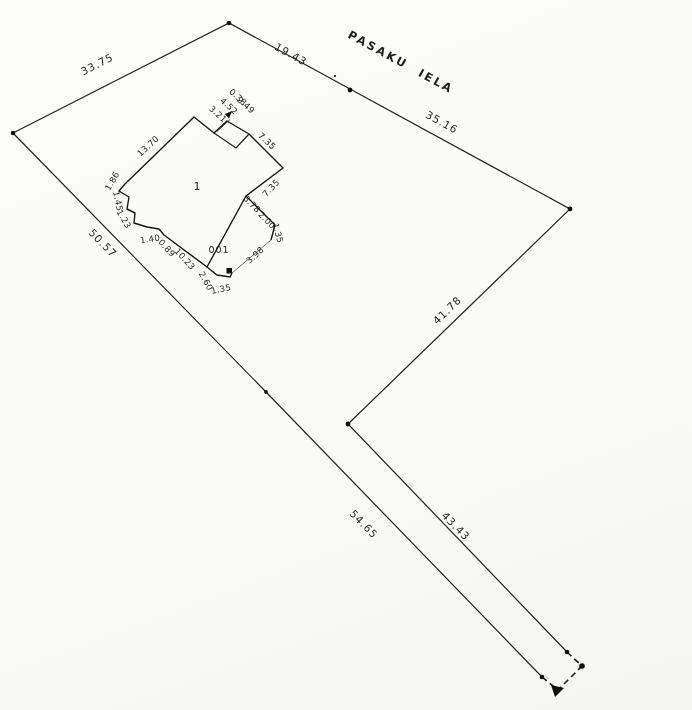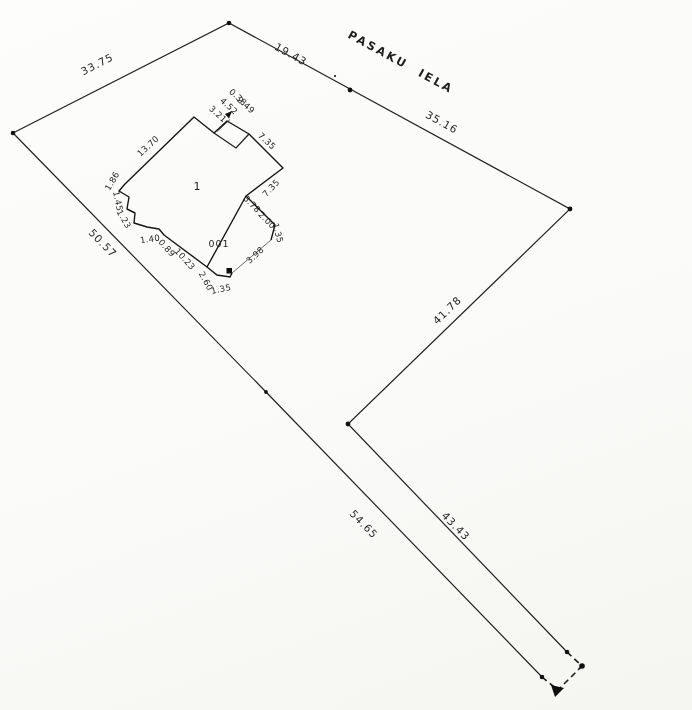--- a/index.html
+++ b/index.html
@@ -90,21 +90,21 @@
       <div class="lbl parcel" style="left: 364px; top: 524px; --r: 46deg;">54.65</div>
       <div class="lbl parcel" style="left: 456px; top: 526px; --r: 46deg;">43.43</div>
       <div class="lbl dim" style="left: 148px; top: 146px; --r: -43deg;">13.70</div>
       <div class="lbl dim" style="left: 112px; top: 181px; --r: -60deg;">1.86</div>
       <div class="lbl dim" style="left: 118px; top: 201px; --r: 78deg;">1.45</div>
       <div class="lbl dim" style="left: 124px; top: 219px; --r: 60deg;">1.23</div>
       <div class="lbl dim" style="left: 150px; top: 239px; --r: -8deg;">1.40</div>
       <div class="lbl dim" style="left: 167px; top: 248px; --r: 48deg;">0.89</div>
       <div class="lbl dim" style="left: 185px; top: 259px; --r: 48deg;">10.23</div>
       <div class="lbl bnum" style="left: 197px; top: 186px; --r: 0deg;">1</div>
-      <div class="lbl bcode" style="left: 219px; top: 243px; text-align: right; --r: 0deg;">001</div>
+      <div class="lbl bcode" style="left: 219px; top: 249px; text-align: right; --r: 0deg;">001</div>
       <div class="lbl dim" style="left: 218px; top: 114px; --r: 42deg;">3.21</div>
       <div class="lbl dim" style="left: 229px; top: 106px; --r: 42deg;">4.52</div>
       <div class="lbl dim" style="left: 238px; top: 97px; --r: 42deg;">0.38</div>
       <div class="lbl dim" style="left: 246px; top: 105px; --r: 42deg;">2.49</div>
       <div class="lbl dim" style="left: 267px; top: 141px; --r: 43deg;">7.35</div>
       <div class="lbl dim" style="left: 271px; top: 188px; --r: -47deg;">7.35</div>
       <div class="lbl dim" style="left: 252px; top: 204px; --r: 45deg;">3.78</div>
       <div class="lbl dim" style="left: 267px; top: 220px; --r: 45deg;">2.00</div>
       <div class="lbl dim" style="left: 278px; top: 233px; --r: 75deg;">1.35</div>
       <div class="lbl dim" style="left: 255px; top: 255px; --r: -42deg;">3.98</div>

